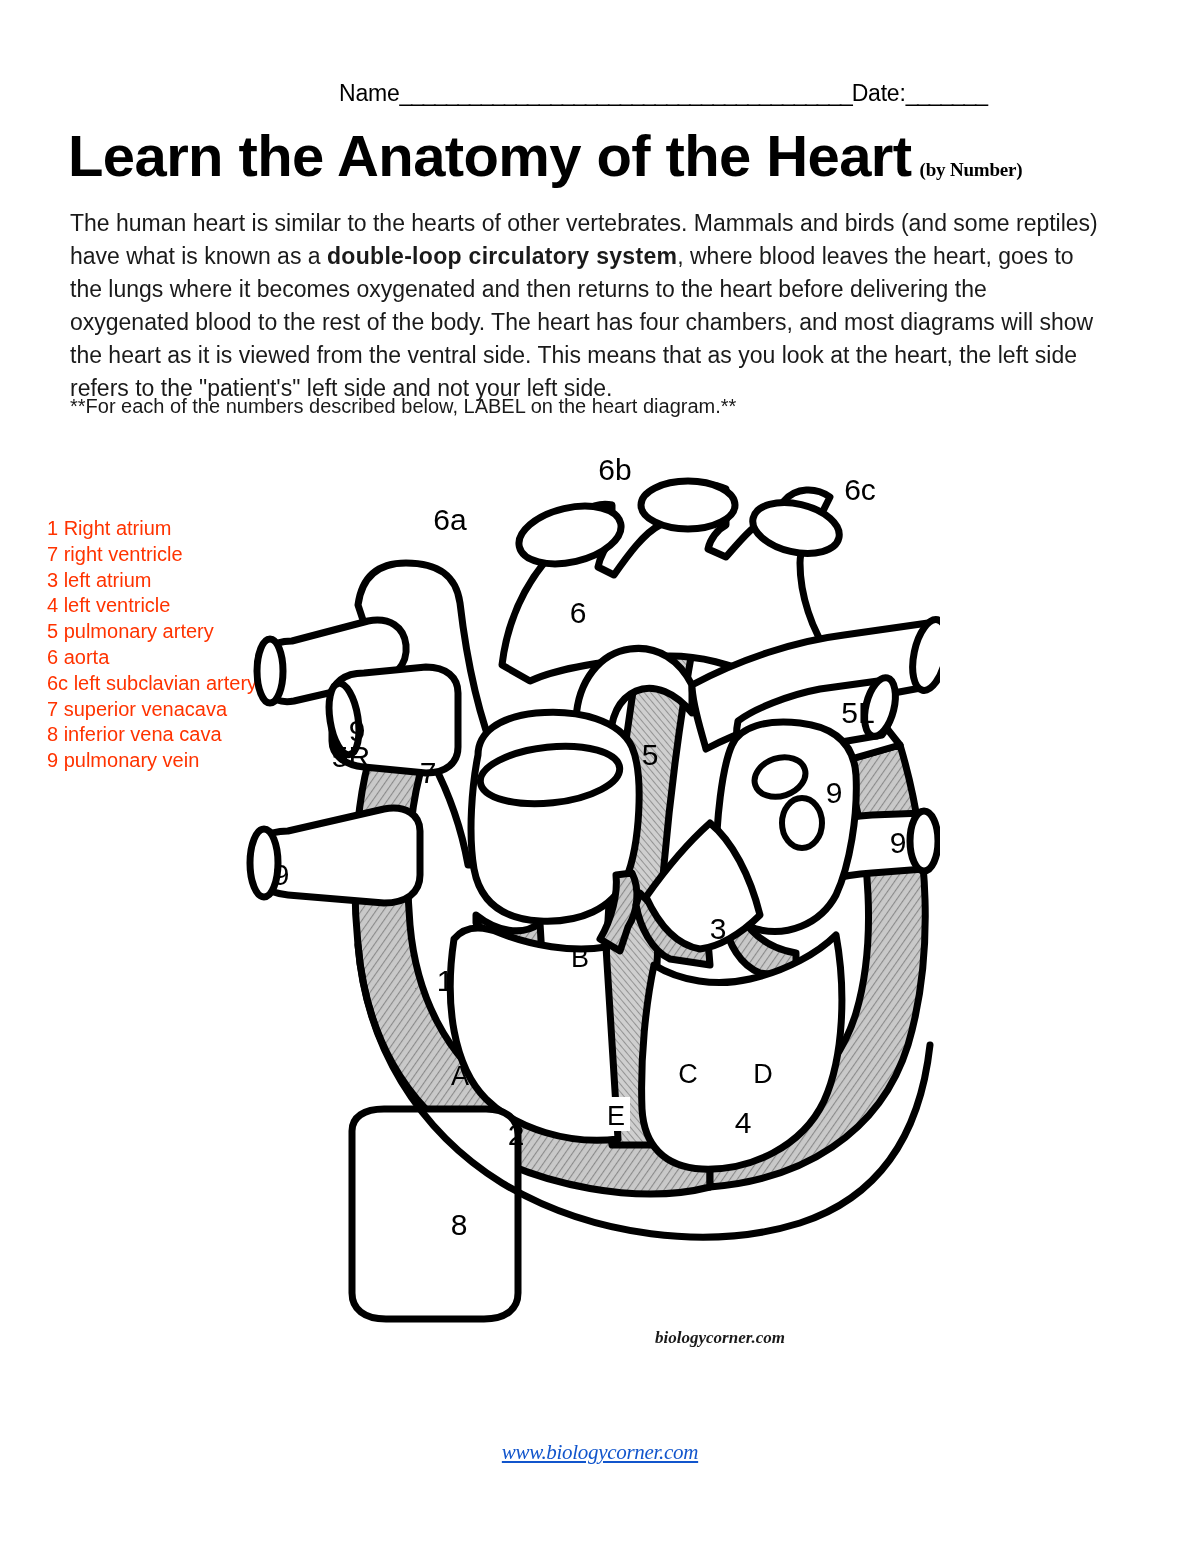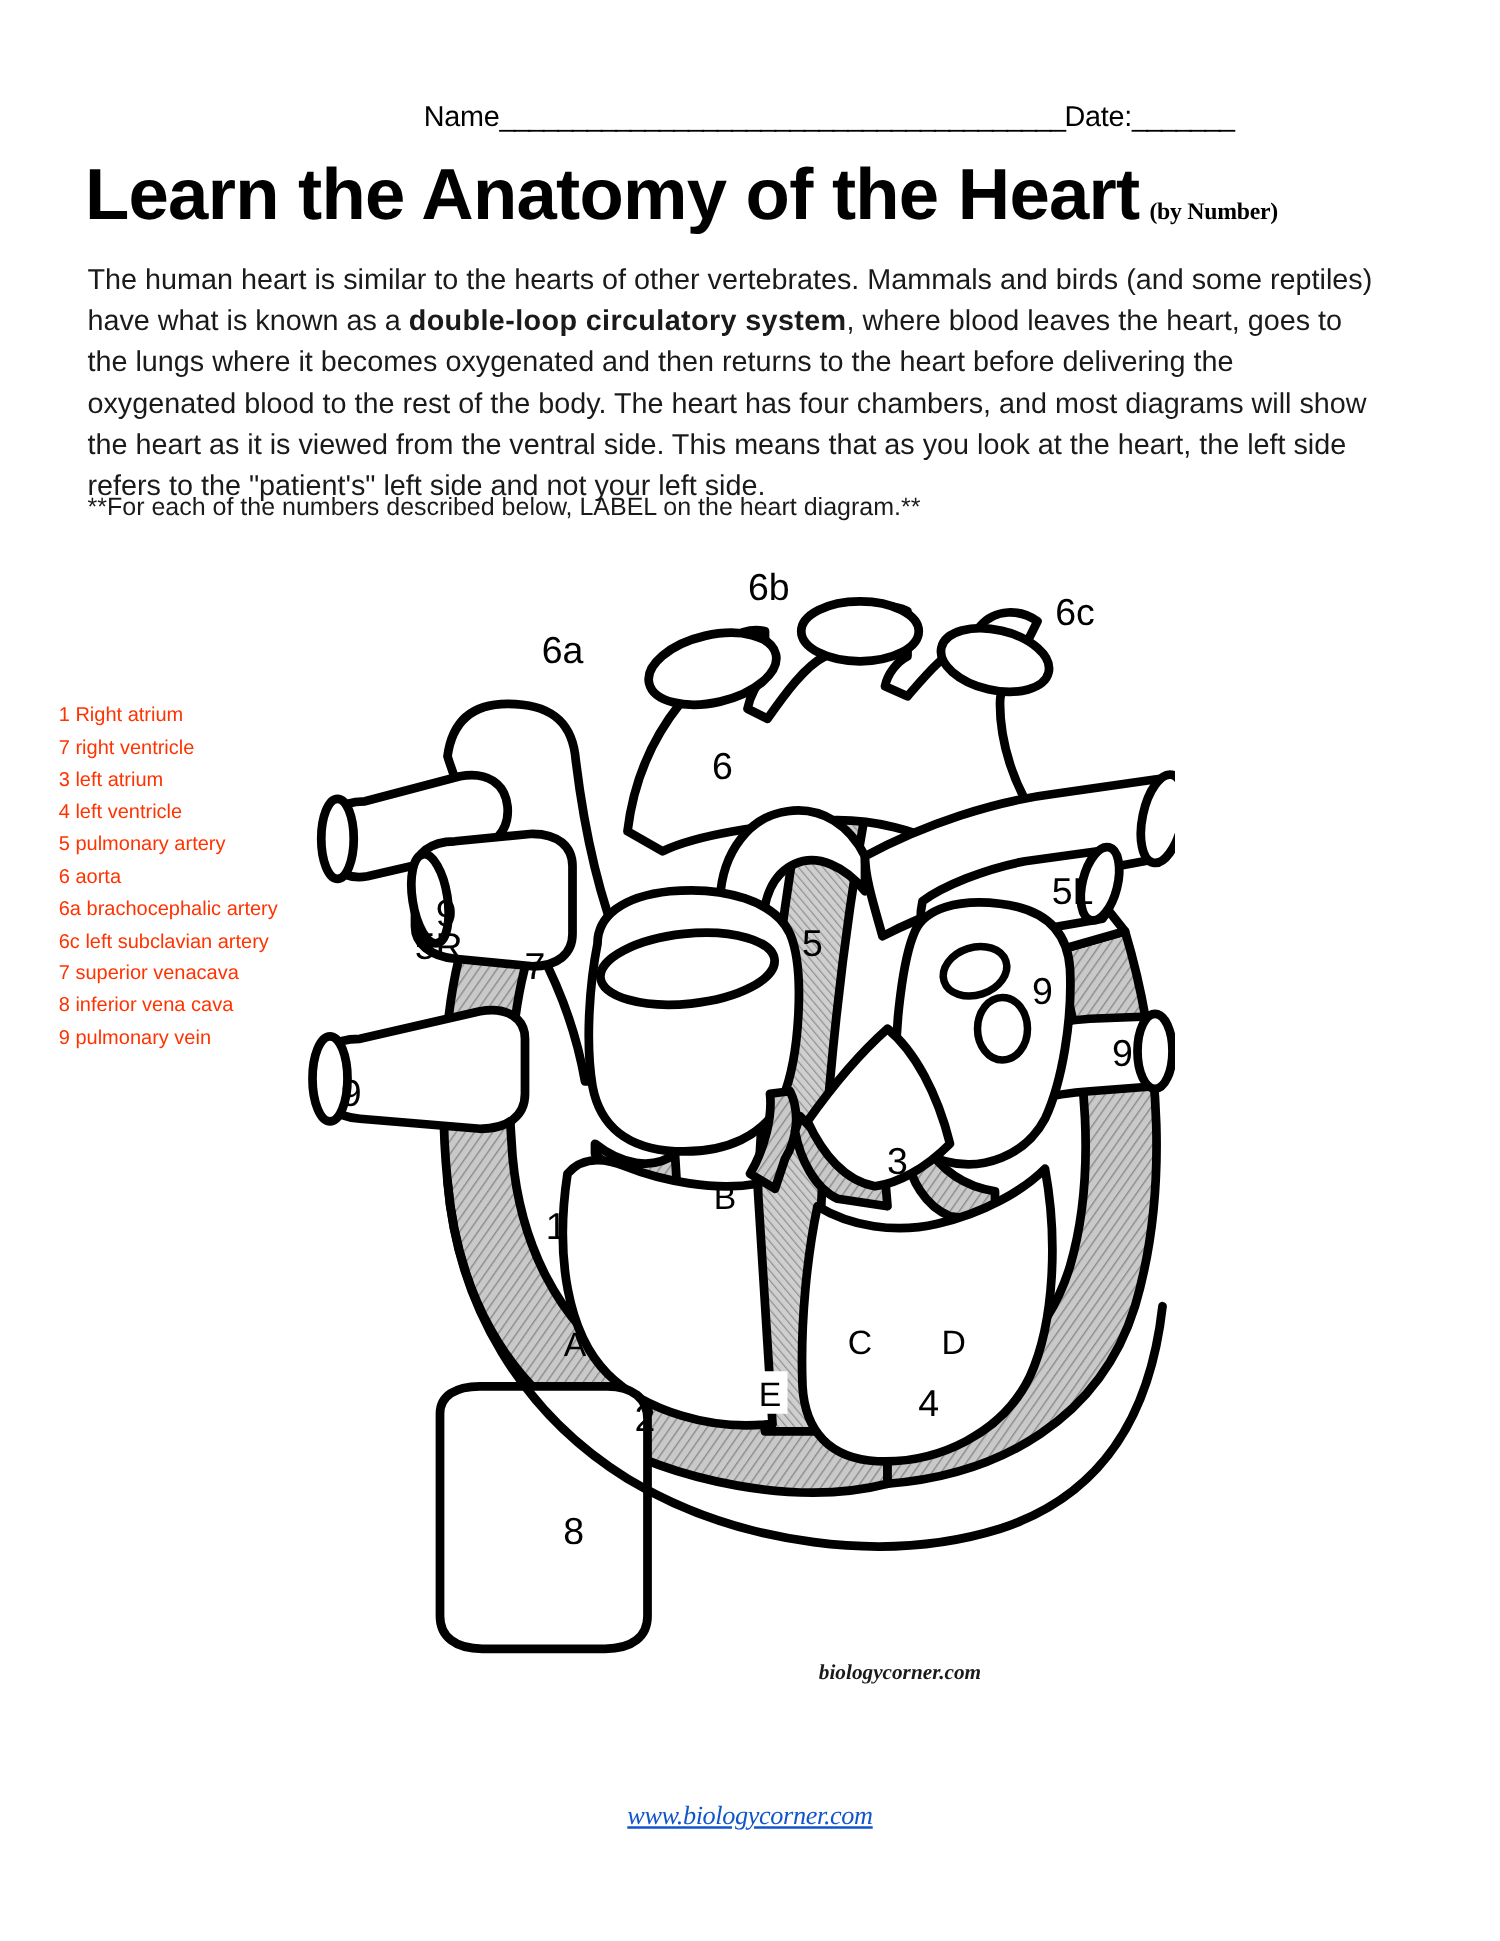--- a/index.html
+++ b/index.html
@@ -82,24 +82,23 @@
     line-height: 28px;
     color: #1a1a1a;
   }
 
   
   .key-list {
     position: absolute;
     left: 47px;
     top: 516px;
     width: 215px;
-    font-size: 16px;
+    font-size: 20px;
     line-height: 25.8px;
     color: #ff3300;
-    margin-top: 44px;
   }
   .key-list div { white-space: normal; }
 
   
   .diagram {
     position: absolute;
     left: 240px;
     top: 445px;
     width: 700px;
     height: 960px;
@@ -159,21 +158,20 @@
 
   <div class="instruction">**For each of the numbers described below, LABEL on the heart diagram.**</div>
 
   <div class="key-list">
     <div>1 Right atrium</div>
     <div>7 right ventricle</div>
     <div>3 left atrium</div>
     <div>4 left ventricle</div>
     <div>5 pulmonary artery</div>
     <div>6 aorta</div>
-    <div>6a brachocephalic artery</div>
     <div>6c left subclavian artery</div>
     <div>7 superior venacava</div>
     <div>8 inferior vena cava</div>
     <div>9 pulmonary vein</div>
   </div>
 
   <div class="diagram">
   <svg viewBox="0 0 700 960" xmlns="http://www.w3.org/2000/svg">
     <defs>
       <pattern id="hatch" width="6" height="6" patternUnits="userSpaceOnUse" patternTransform="rotate(35)">

